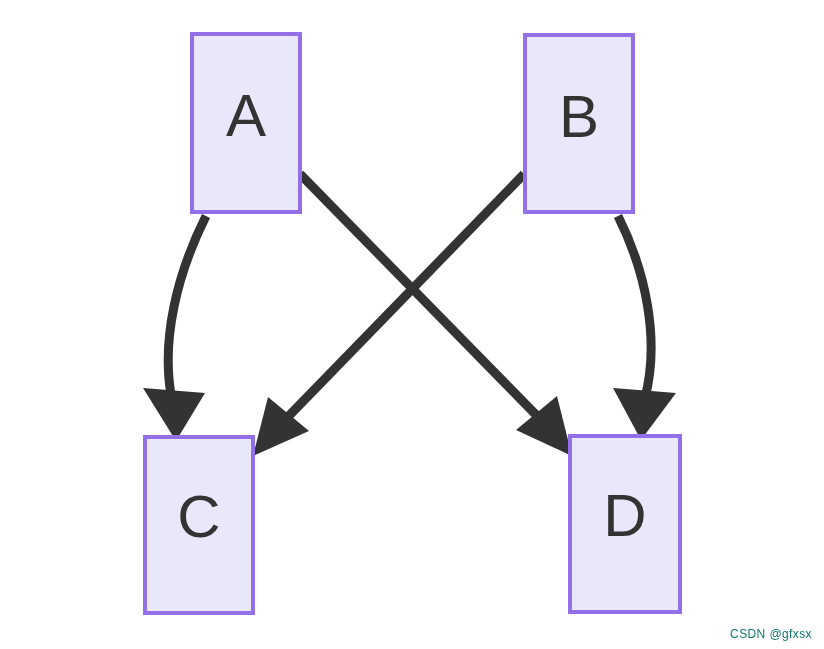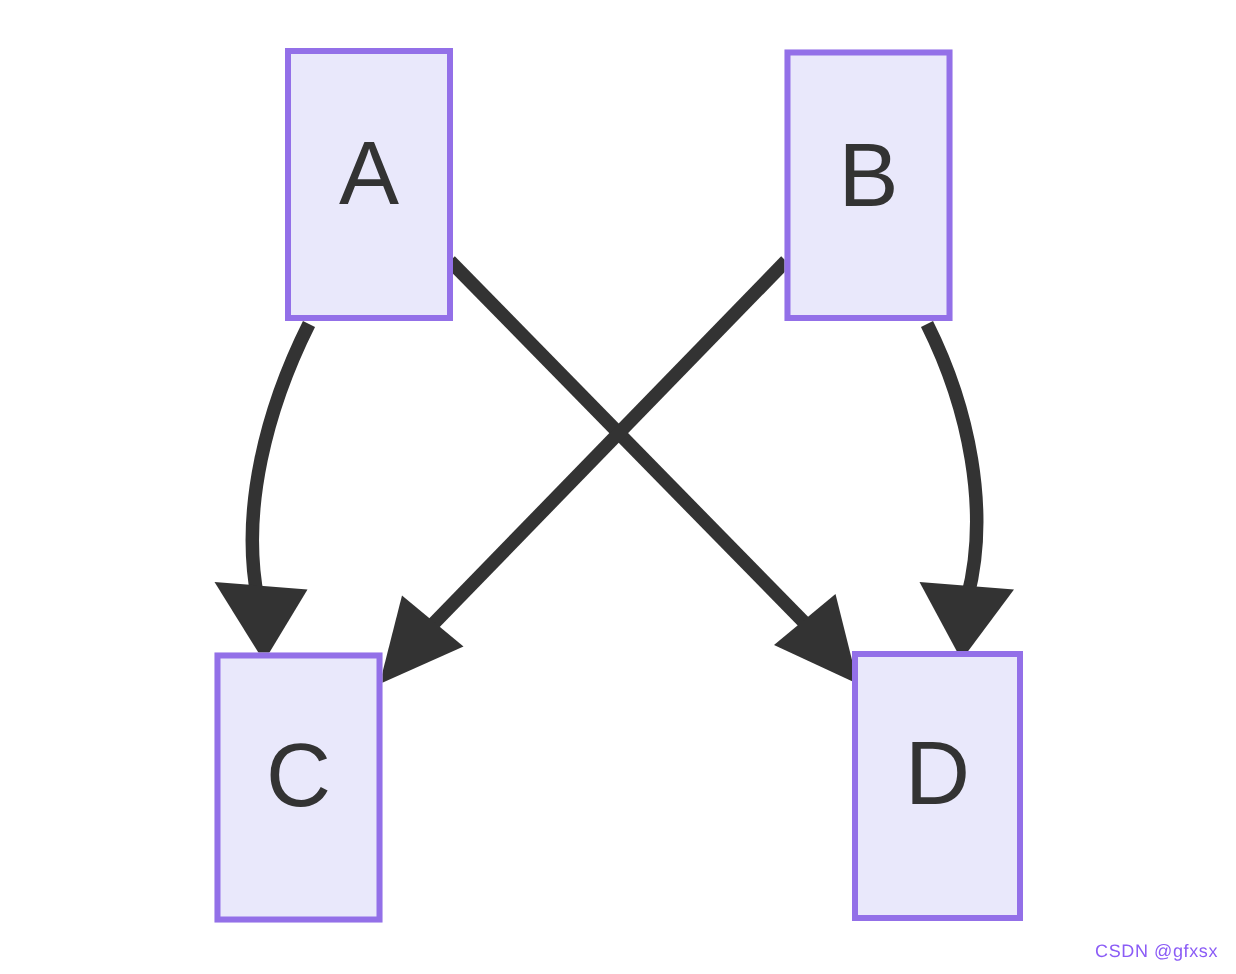--- a/index.html
+++ b/index.html
@@ -84,21 +84,21 @@
     stroke-linecap: butt;
   }
   .edge-arrowhead {
     fill: #333333;
     stroke: none;
   }
   #watermark {
     position: absolute;
     right: 12px;
     bottom: 8px;
-    color: #8b5cf6;
+    color: #0f766e;
     font-family: "Liberation Sans", sans-serif;
     font-size: 12px;
     letter-spacing: 0.4px;
     user-select: none;
     z-index: 4;
   }
 </style>
 </head>
 <body>
 

